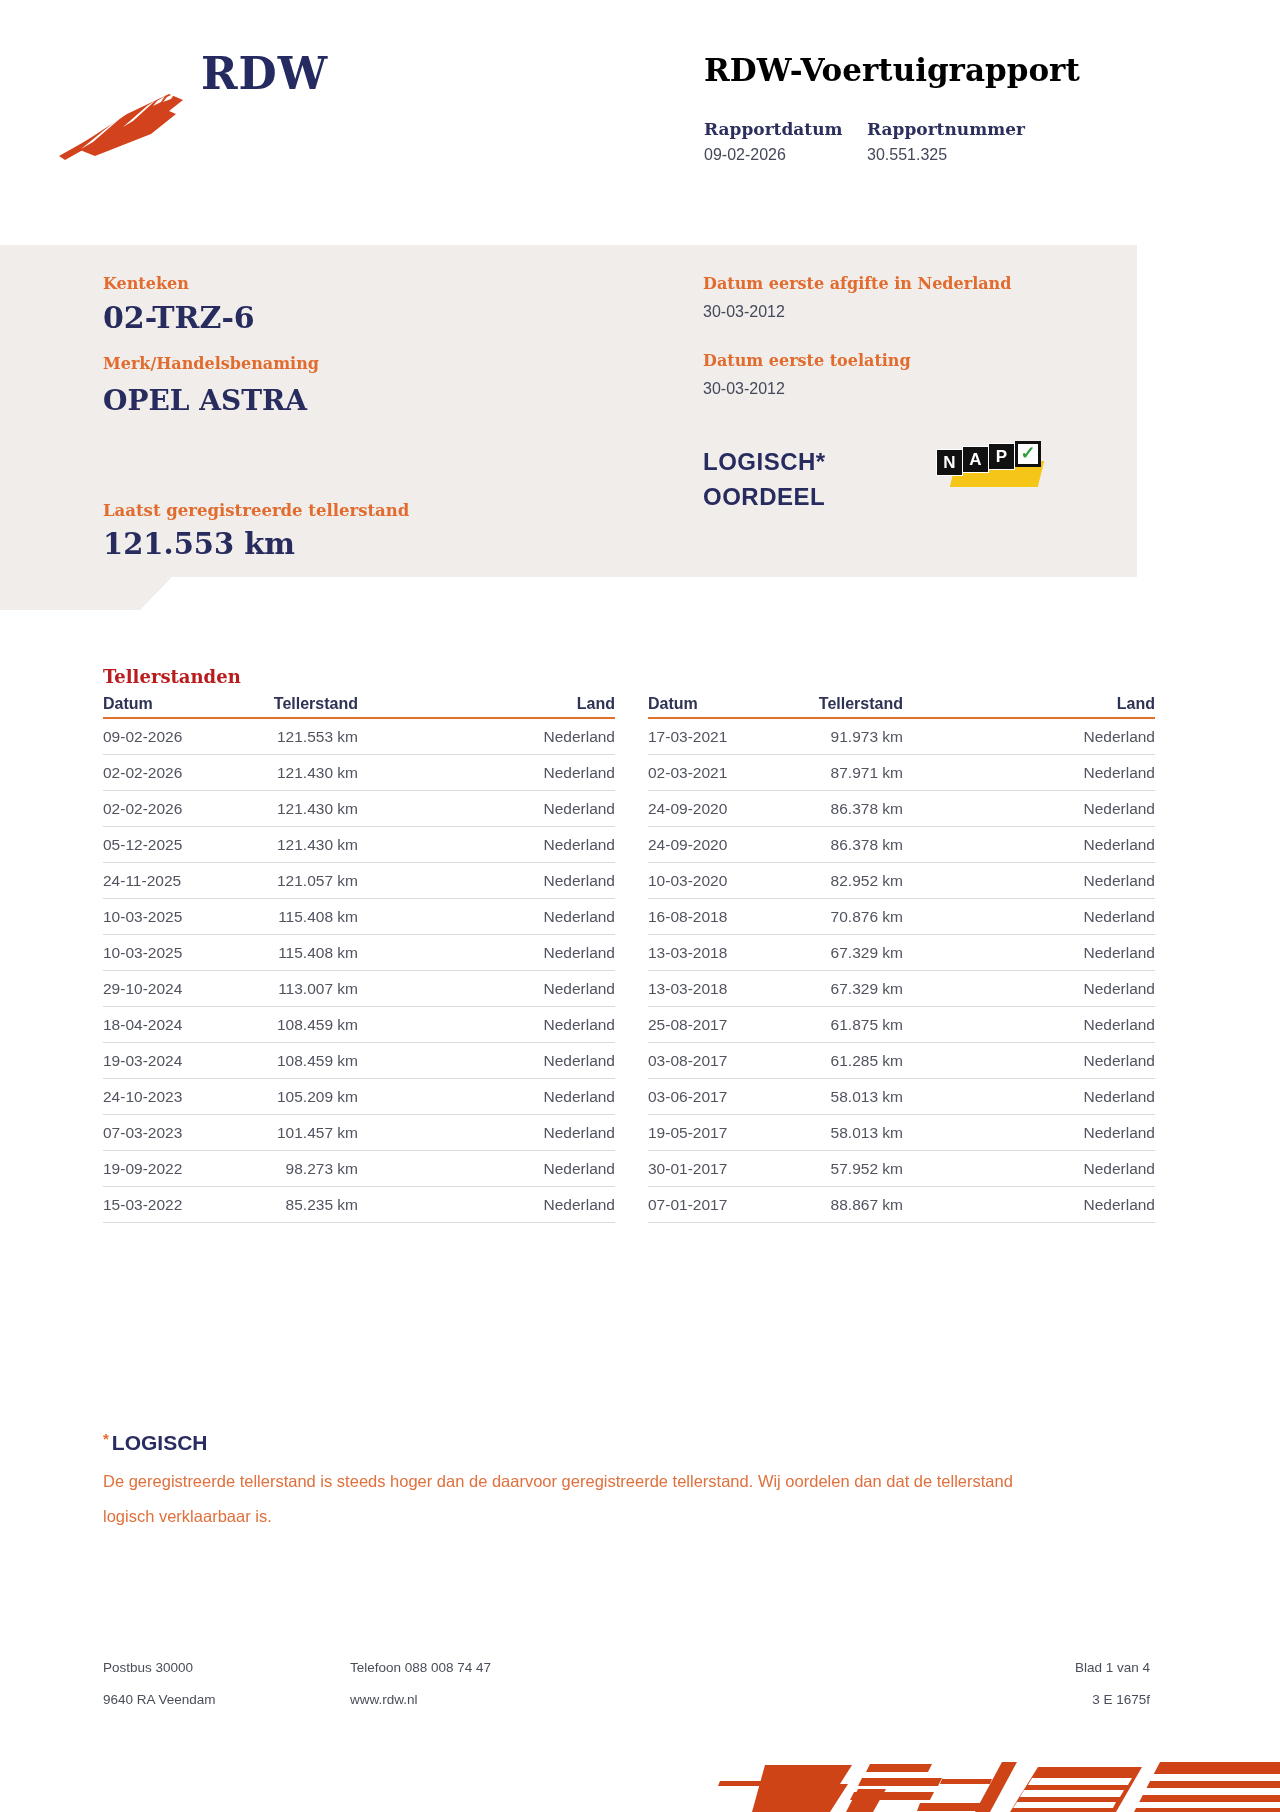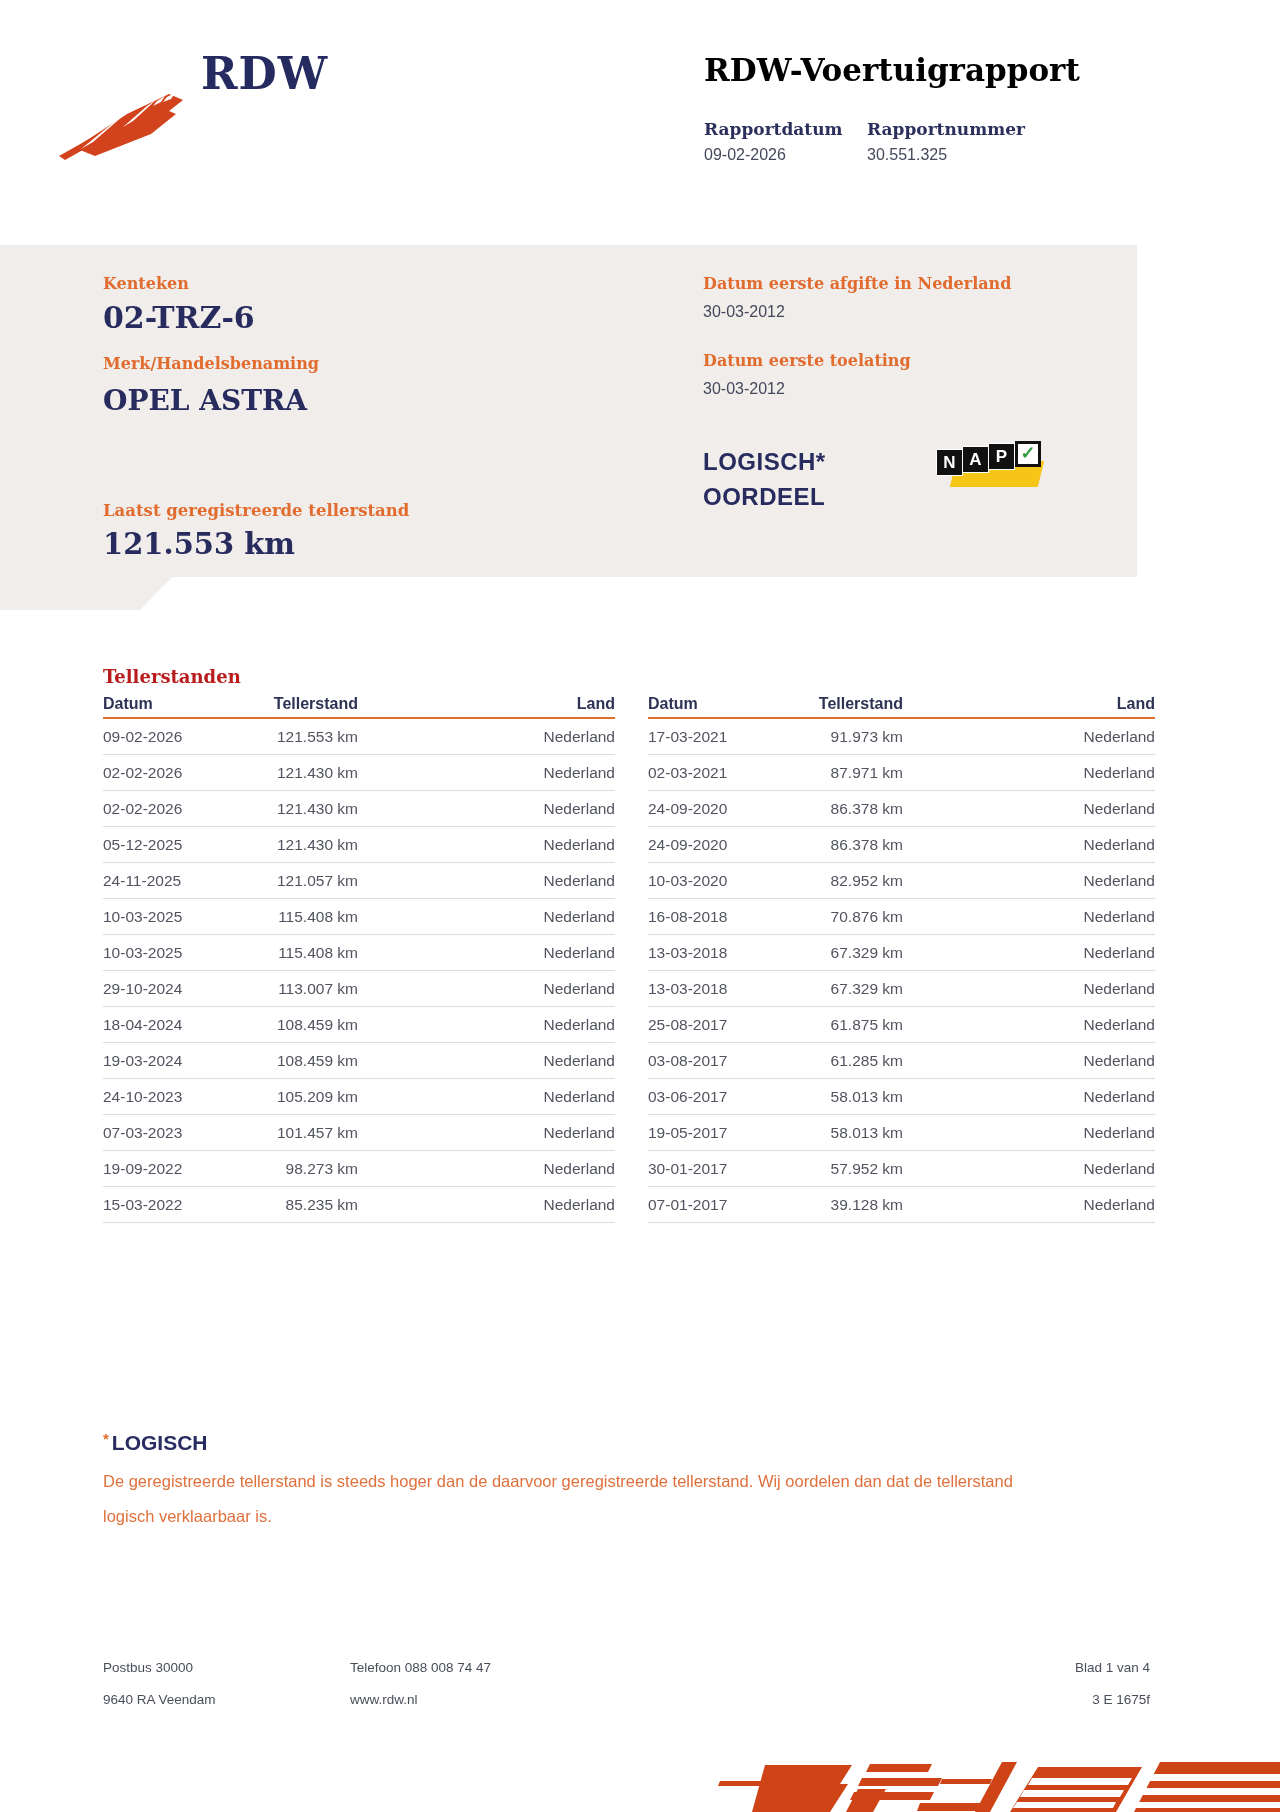--- a/index.html
+++ b/index.html
@@ -253,21 +253,21 @@
         <div class="tcell c1">58.013 km</div>
         <div class="tcell c2">Nederland</div>
       </div>
       <div class="trow">
         <div class="tcell c0">30-01-2017</div>
         <div class="tcell c1">57.952 km</div>
         <div class="tcell c2">Nederland</div>
       </div>
       <div class="trow">
         <div class="tcell c0">07-01-2017</div>
-        <div class="tcell c1">39.128 km</div>
+        <div class="tcell c1">88.867 km</div>
         <div class="tcell c2">Nederland</div>
       </div>
     </div>
 </div>
 
 <div class="abs sans fn-head">
   <span class="fn-star">*</span><span>LOGISCH</span>
 </div>
 <div class="abs sans fn-body">De geregistreerde tellerstand is steeds hoger dan de daarvoor geregistreerde tellerstand. Wij oordelen dan dat de tellerstand logisch verklaarbaar is.</div>
 

